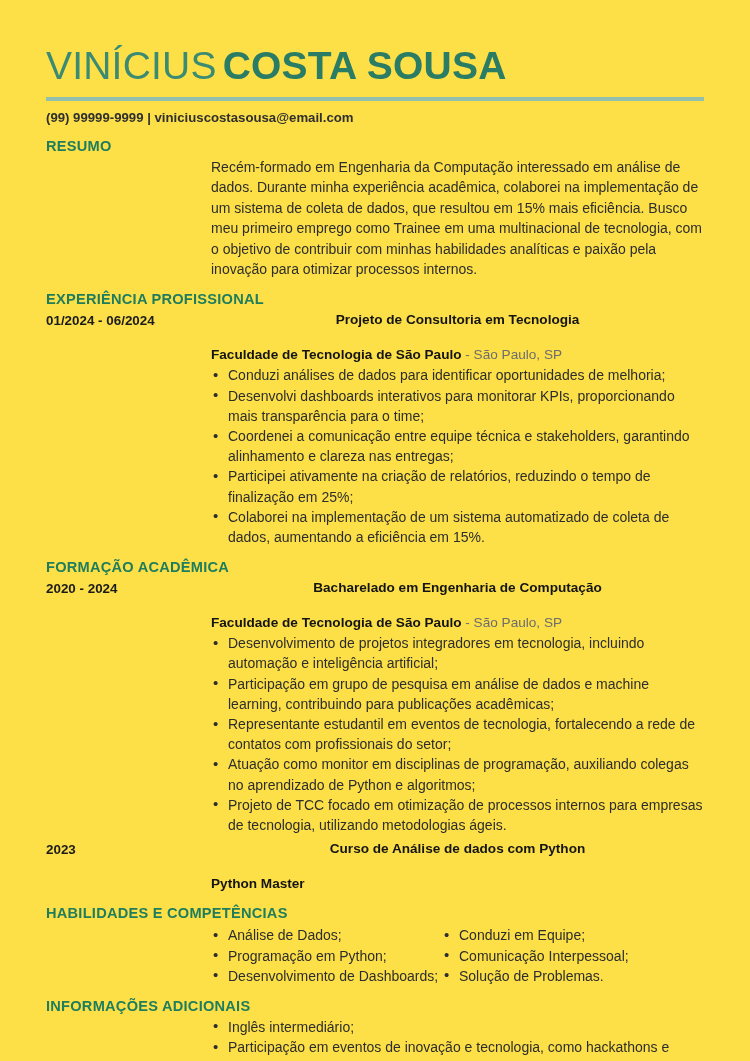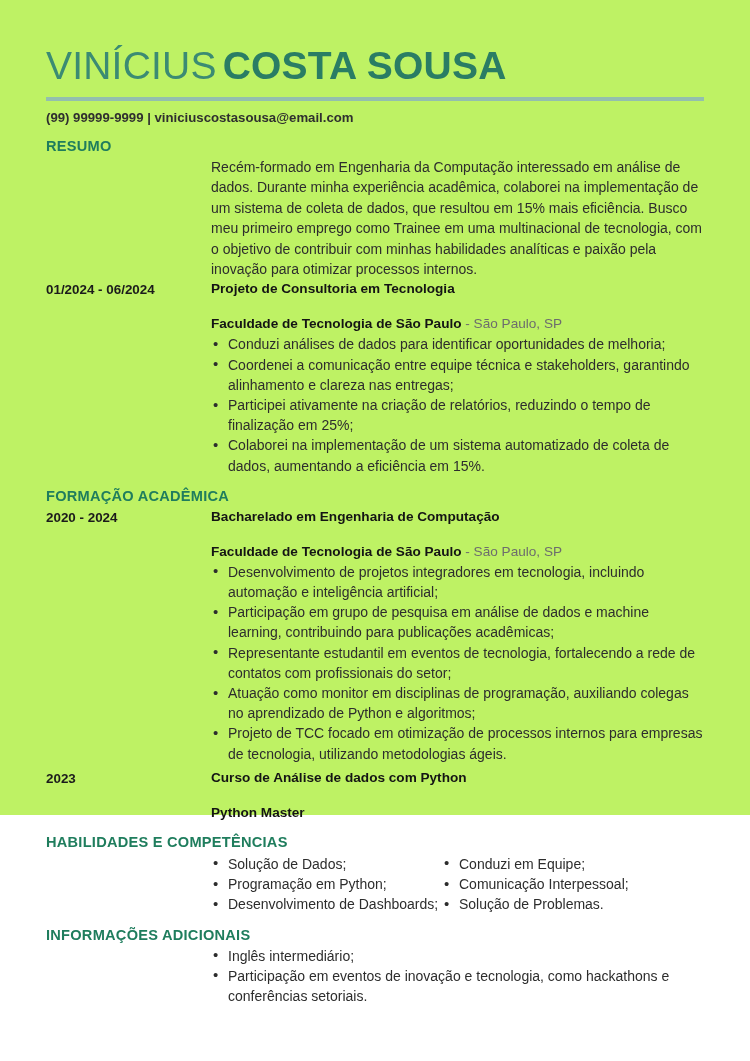--- a/index.html
+++ b/index.html
@@ -10,24 +10,24 @@
   body {
     width: 750px;
     height: 1061px;
     font-family: "Liberation Sans", sans-serif;
     color: #231f20;
     -webkit-font-smoothing: antialiased;
   }
   .page {
     position: relative;
     width: 750px;
-    height: 815px;
+    height: 1061px;
     box-sizing: border-box;
     padding: 44px 46px 0 46px;
-    background: #bef264;
+    background: #fde047;
   }
 
   
   .name-line {
     font-size: 39px;
     line-height: 44px;
     letter-spacing: 0.2px;
     color: #3b8b73;
     white-space: nowrap;
   }
@@ -92,20 +92,21 @@
     line-height: 20.4px;
     color: #2d2d2d;
     text-align: left;
   }
 
   .entry-title {
     font-size: 13.6px;
     font-weight: 700;
     color: #141414;
     line-height: 19px;
+    text-align: center;
   }
   .entry-org {
     font-size: 13.6px;
     line-height: 19px;
     color: #141414;
     margin-top: 16px;
   }
   .entry-org .org-name {
     font-weight: 700;
   }
@@ -172,30 +173,32 @@
   </div>
 
   <div>
     <div class="section-heading">RESUMO</div>
     <div class="summary-block">
       <div class="summary-text">Recém-formado em Engenharia da Computação interessado em análise de dados. Durante minha experiência acadêmica, colaborei na implementação de um sistema de coleta de dados, que resultou em 15% mais eficiência. Busco meu primeiro emprego como Trainee em uma multinacional de tecnologia, com o objetivo de contribuir com minhas habilidades analíticas e paixão pela inovação para otimizar processos internos.</div>
     </div>
   </div>
 
   <div>
+    <div class="section-heading">EXPERIÊNCIA PROFISSIONAL</div>
 
     <div class="row">
       <div class="col-date">01/2024 - 06/2024</div>
       <div class="col-body">
         <div class="entry-title">Projeto de Consultoria em Tecnologia</div>
         <div class="entry-org">
           <span class="org-name">Faculdade de Tecnologia de São Paulo</span><span class="org-loc"> - São Paulo, SP</span>
         </div>
         <ul class="bullets">
           <li>Conduzi análises de dados para identificar oportunidades de melhoria;</li>
+          <li>Desenvolvi dashboards interativos para monitorar KPIs, proporcionando mais transparência para o time;</li>
           <li>Coordenei a comunicação entre equipe técnica e stakeholders, garantindo alinhamento e clareza nas entregas;</li>
           <li>Participei ativamente na criação de relatórios, reduzindo o tempo de finalização em 25%;</li>
           <li>Colaborei na implementação de um sistema automatizado de coleta de dados, aumentando a eficiência em 15%.</li>
         </ul>
       </div>
     </div>
   </div>
 
   <div>
     <div class="section-heading">FORMAÇÃO ACADÊMICA</div>
@@ -228,21 +231,21 @@
         </div>
       </div>
     </div>
   </div>
 
   <div>
     <div class="section-heading">HABILIDADES E COMPETÊNCIAS</div>
     <div class="skills-wrap">
       <div class="skills-col">
         <ul class="bullets">
-          <li>Solução de Dados;</li>
+          <li>Análise de Dados;</li>
           <li>Programação em Python;</li>
           <li>Desenvolvimento de Dashboards;</li>
         </ul>
       </div>
       <div class="skills-col second">
         <ul class="bullets">
           <li>Conduzi em Equipe;</li>
           <li>Comunicação Interpessoal;</li>
           <li>Solução de Problemas.</li>
         </ul>

